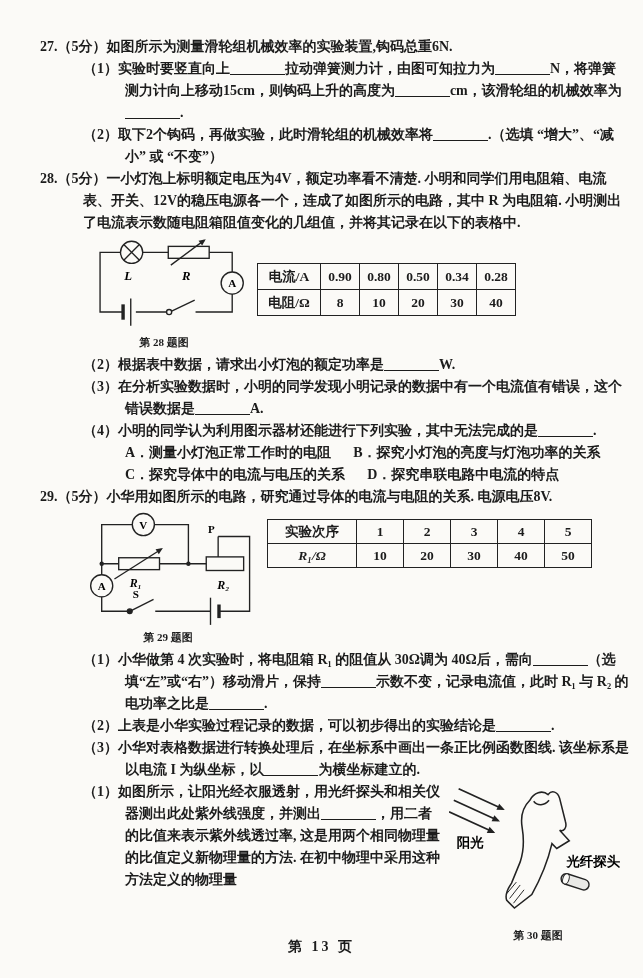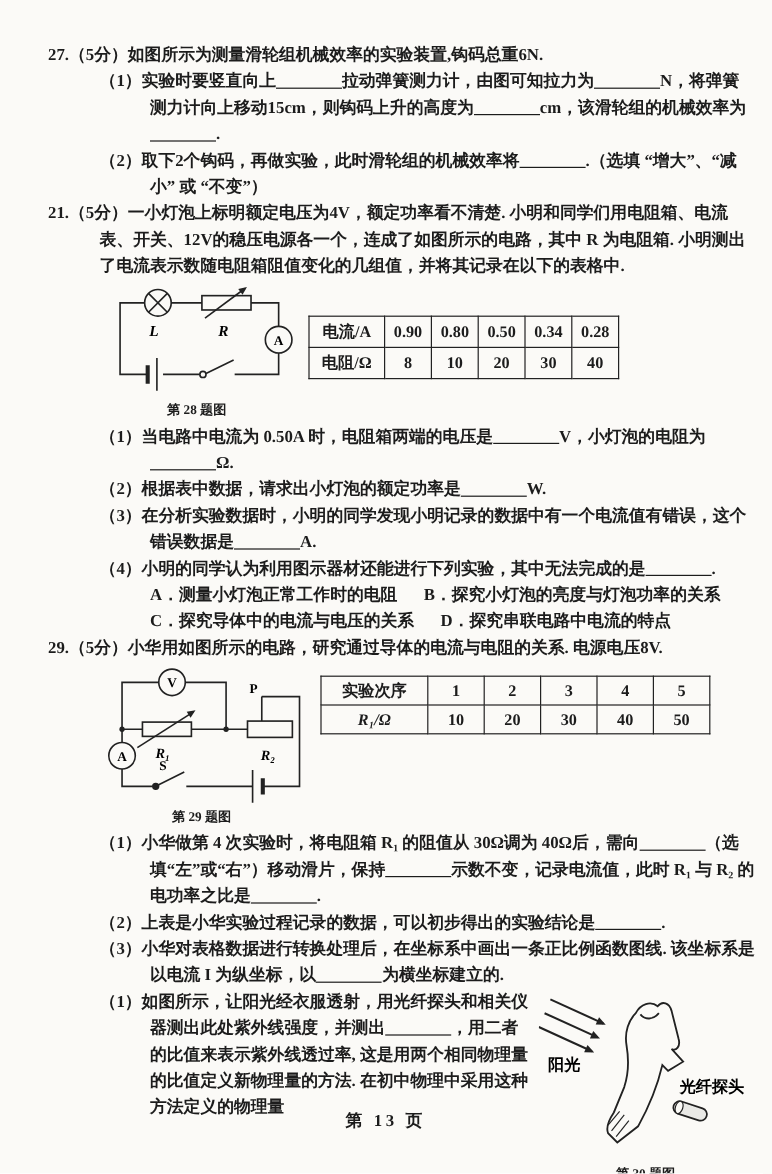--- a/index.html
+++ b/index.html
@@ -26,36 +26,36 @@
   .dtable { border-collapse:collapse; font-size:13.5px; font-weight:600; color:#1c1c1c; }
   .dtable td { border:1.6px solid #222; text-align:center; padding:0; }
   .t28 { margin:26px 0 0 12px; }
   .t28 td { width:38px; height:25px; }
   .t28 td:first-child { width:62px; }
   .t29 { margin:8px 0 0 14px;padding-left:18px; }
   .t29 td { width:46px; height:23px; }
   .t29 td:first-child { width:88px; }
   .ital { font-style:italic; }
   .fig30 { float:right; width:182px; margin:2px 0 0 6px; text-align:center; }
-  .footer { position:absolute; bottom:32px; left:0; right:0; text-align:center; letter-spacing:3px; }
+  .footer { position:absolute; bottom:20px; left:0; right:0; text-align:center; letter-spacing:3px; }
   .svglabel { font-family:"Liberation Serif","DejaVu Serif",serif; font-weight:700; }
 </style>
 </head>
 <body>
 
 <div class="page">
 
   <section>
     <p class="qhead">27.（5分）如图所示为测量滑轮组机械效率的实验装置,钩码总重6N.</p>
     <p class="sub"><span>（1）</span><span>实验时要竖直向上</span><span class="blank"></span><span>拉动弹簧测力计，由图可知拉力为</span><span class="blank"></span><span>N，将弹簧测力计向上移动15cm，则钩码上升的高度为</span><span class="blank"></span><span>cm，该滑轮组的机械效率为</span><span class="blank"></span><span>.</span></p>
     <p class="sub"><span>（2）</span><span>取下2个钩码，再做实验，此时滑轮组的机械效率将</span><span class="blank"></span><span>.（选填 “增大”、“减小” 或 “不变”）</span></p>
   </section>
 
   <section>
-    <p class="qhead">21.（5分）一小灯泡上标明额定电压为4V，额定功率看不清楚. 小明和同学们用电阻箱、电流表、开关、12V的稳压电源各一个，连成了如图所示的电路，其中 R 为电阻箱. 小明测出了电流表示数随电阻箱阻值变化的几组值，并将其记录在以下的表格中.</p>
+    <p class="qhead">28.（5分）一小灯泡上标明额定电压为4V，额定功率看不清楚. 小明和同学们用电阻箱、电流表、开关、12V的稳压电源各一个，连成了如图所示的电路，其中 R 为电阻箱. 小明测出了电流表示数随电阻箱阻值变化的几组值，并将其记录在以下的表格中.</p>
 
     <div class="figrow">
       <div class="figcol">
         <svg viewBox="0 0 190 112" width="162">
           <g stroke="#222" stroke-width="1.6" fill="none">
             <path d="M70,18 H100 M148,18 H175 V41 M175,67 V88 H132 M98,88 H62 M47,88 H20 V18 H44"></path>
             <g>
               <circle cx="57" cy="18" r="13"></circle>
               <path d="M47.8,8.8 L66.2,27.2 M66.2,8.8 L47.8,27.2"></path>
             </g>
@@ -97,21 +97,20 @@
           <td>8</td>
           <td>10</td>
           <td>20</td>
           <td>30</td>
           <td>40</td>
         </tr>
       </tbody>
         </table>
     </div>
 
-    <p class="sub"><span>（1）</span><span>当电路中电流为 0.50A 时，电阻箱两端的电压是</span><span class="blank"></span><span>V，小灯泡的电阻为</span><br><span class="blank"></span><span>Ω.</span></p>
     <p class="sub"><span>（2）</span><span>根据表中数据，请求出小灯泡的额定功率是</span><span class="blank"></span><span>W.</span></p>
     <p class="sub"><span>（3）</span><span>在分析实验数据时，小明的同学发现小明记录的数据中有一个电流值有错误，这个错误数据是</span><span class="blank"></span><span>A.</span></p>
     <p class="sub"><span>（4）</span><span>小明的同学认为利用图示器材还能进行下列实验，其中无法完成的是</span><span class="blank"></span><span>.</span></p>
     <p class="opts"><span>A．测量小灯泡正常工作时的电阻</span><span class="opt-b">B．探究小灯泡的亮度与灯泡功率的关系</span></p>
     <p class="opts"><span>C．探究导体中的电流与电压的关系</span><span class="opt-b">D．探究串联电路中电流的特点</span></p>
   </section>
 
   <section>
     <p class="qhead">29.（5分）小华用如图所示的电路，研究通过导体的电流与电阻的关系. 电源电压8V.</p>
 

